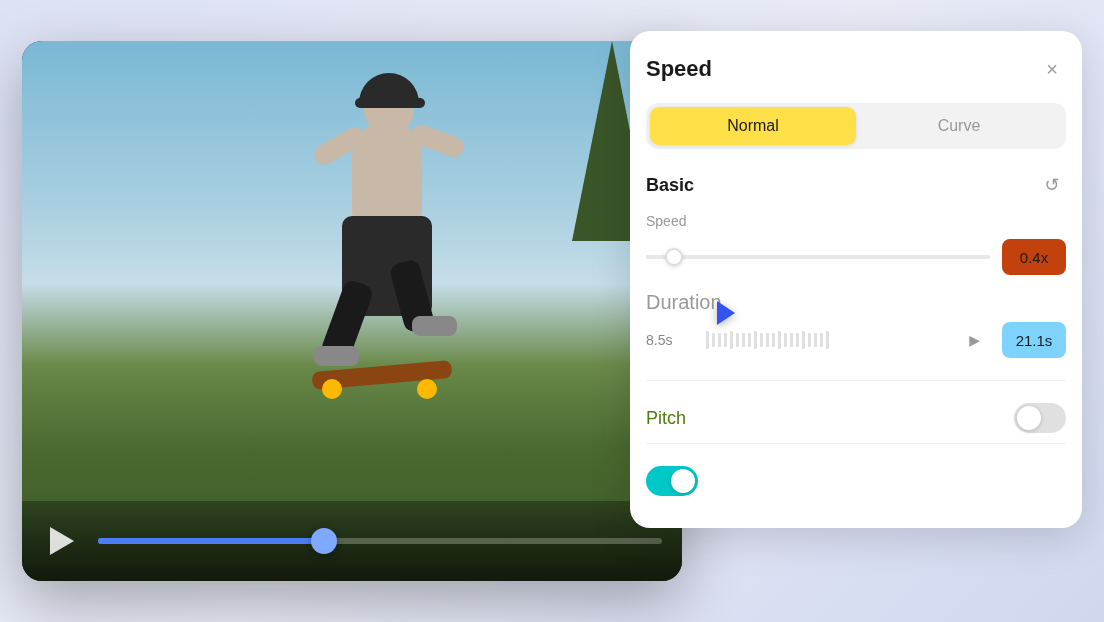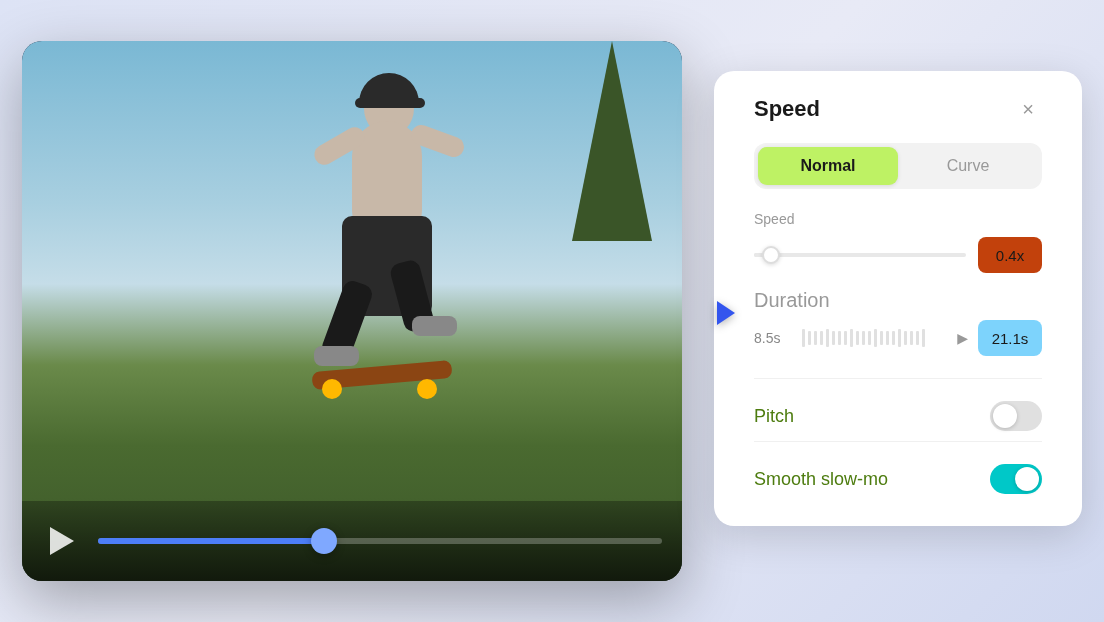--- a/index.html
+++ b/index.html
@@ -277,27 +277,26 @@
       background: #7fa8ff;
       border-radius: 50%;
       box-shadow: 0 2px 8px rgba(0,0,0,0.3);
     }
 
     
     .speed-panel {
       position: absolute;
       right: 0;
       top: 10px;
-      width: 368px;
+      width: 452px;
       background: #fff;
       border-radius: 20px;
       box-shadow: 0 10px 40px rgba(0,0,0,0.15);
-      padding: 24px 40px 28px;
+      padding: 24px 16px 28px;
       z-index: 10;
-      margin-top: 40px;
     }
 
     .panel-header {
       display: flex;
       align-items: center;
       justify-content: space-between;
       margin-bottom: 20px;
     }
 
     .panel-title {
@@ -331,23 +330,23 @@
       padding: 10px 0;
       text-align: center;
       border-radius: 9px;
       font-size: 16px;
       font-weight: 500;
       cursor: pointer;
       transition: background 0.2s;
     }
 
     .tab-btn.active {
-      background: #bef264;
+      background: #fde047;
       color: #1a1a1a;
-      font-weight: 700;
+      font-weight: 400;
       box-shadow: 0 1px 4px rgba(0,0,0,0.1);
     }
 
     .tab-btn.inactive {
       color: #999;
       background: transparent;
     }
 
     
     .section-header {
@@ -440,21 +439,21 @@
     
     .duration-label {
       font-size: 20px;
       color: #999;
       margin-bottom: 8px;
     }
 
     .duration-row {
       display: flex;
       align-items: center;
-      gap: 10px;
+      gap: 22px;
       margin-bottom: 22px;
     }
 
     .duration-start {
       font-size: 14px;
       color: #888;
       min-width: 38px;
     }
 
     .duration-bar {
@@ -619,20 +618,24 @@
     <div class="panel-header">
       <span class="panel-title">Speed</span>
       <div class="close-btn">×</div>
     </div>
 
     <div class="tab-switcher">
       <div class="tab-btn active">Normal</div>
       <div class="tab-btn inactive">Curve</div>
     </div>
 
+    <div class="section-header">
+      <span class="section-title">Basic</span>
+      <div class="reset-btn">↺</div>
+    </div>
 
     <div class="control-label">Speed</div>
     <div class="slider-row">
       <div class="slider-container">
         <div class="slider-track">
           <div class="slider-fill"></div>
           <div class="slider-thumb"></div>
         </div>
       </div>
       <div class="value-box">0.4x</div>
@@ -675,21 +678,20 @@
     <div class="toggle-row">
       <span class="toggle-label">Pitch</span>
       <div class="toggle off">
         <div class="toggle-knob"></div>
       </div>
     </div>
 
     <div class="divider"></div>
 
     <div class="toggle-row">
-      <span class="toggle-label">Smooth slow-mo</span>
       <div class="toggle on">
         <div class="toggle-knob"></div>
       </div>
     </div>
   </div>
 
   <div class="cursor-overlay">
     <div class="cursor-arrow"></div>
   </div>
 </div>

